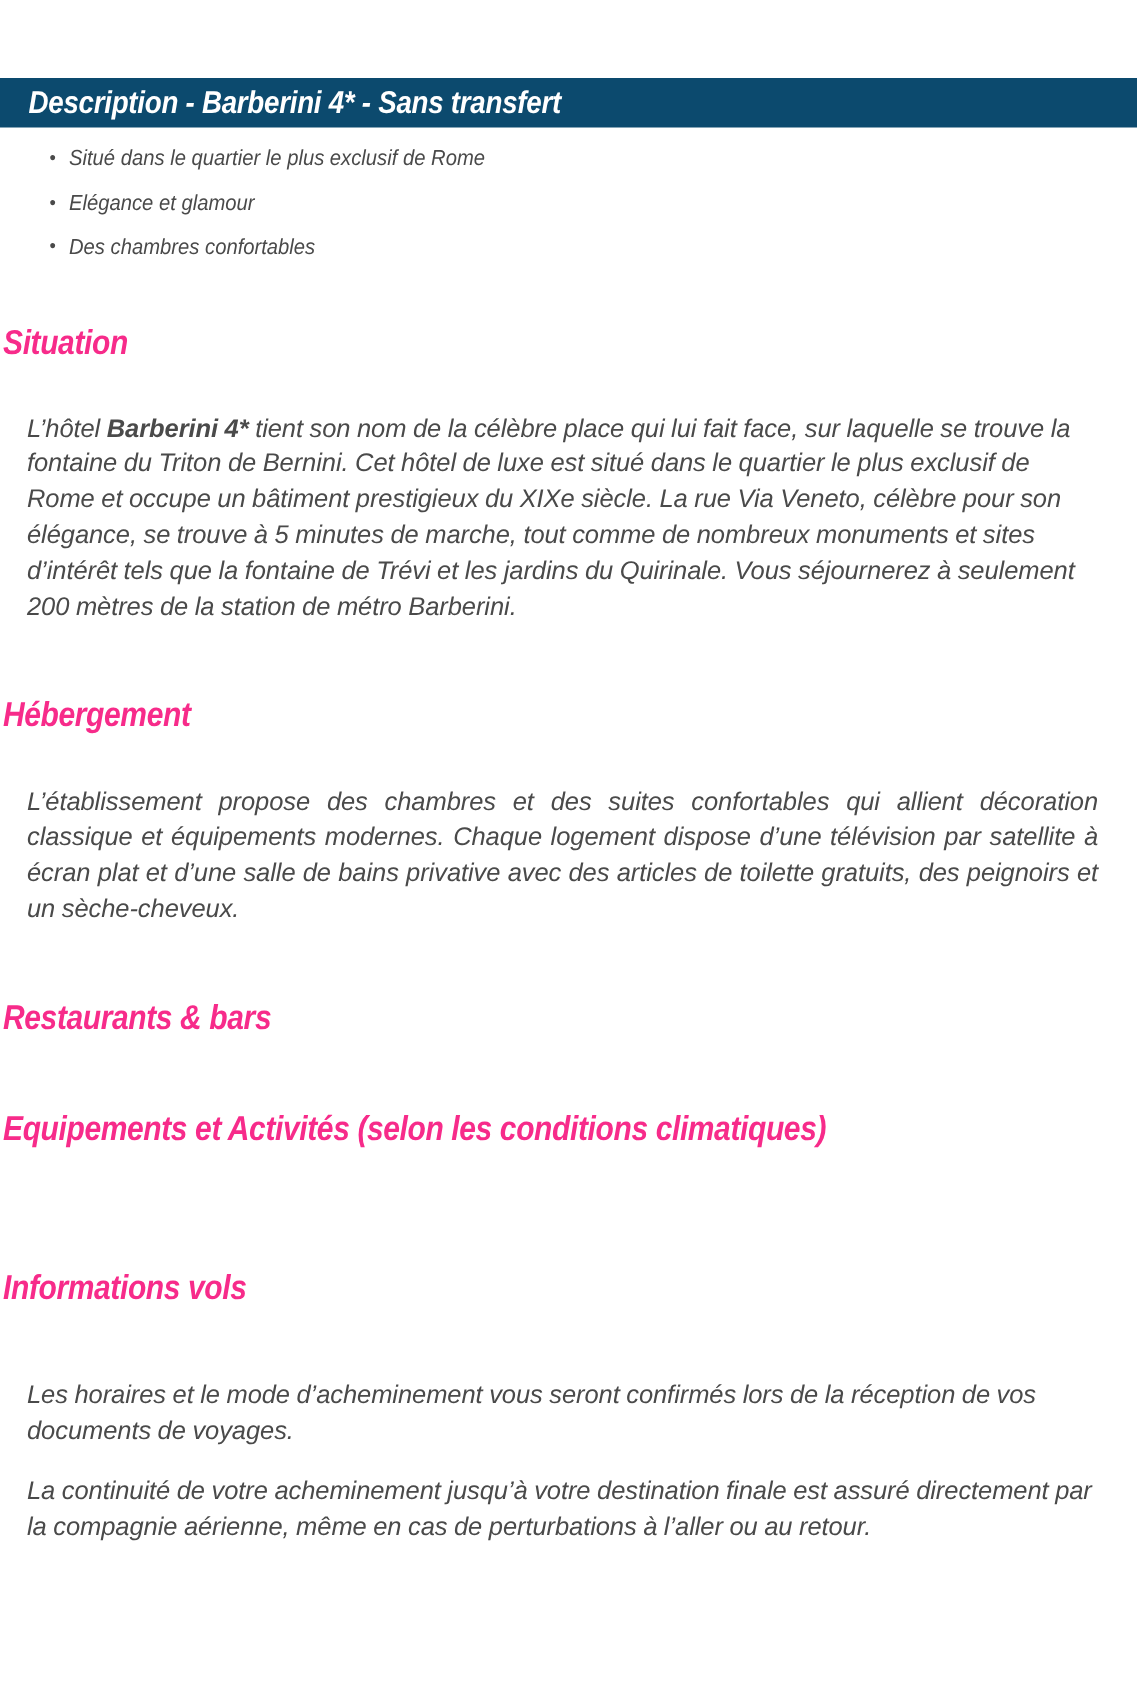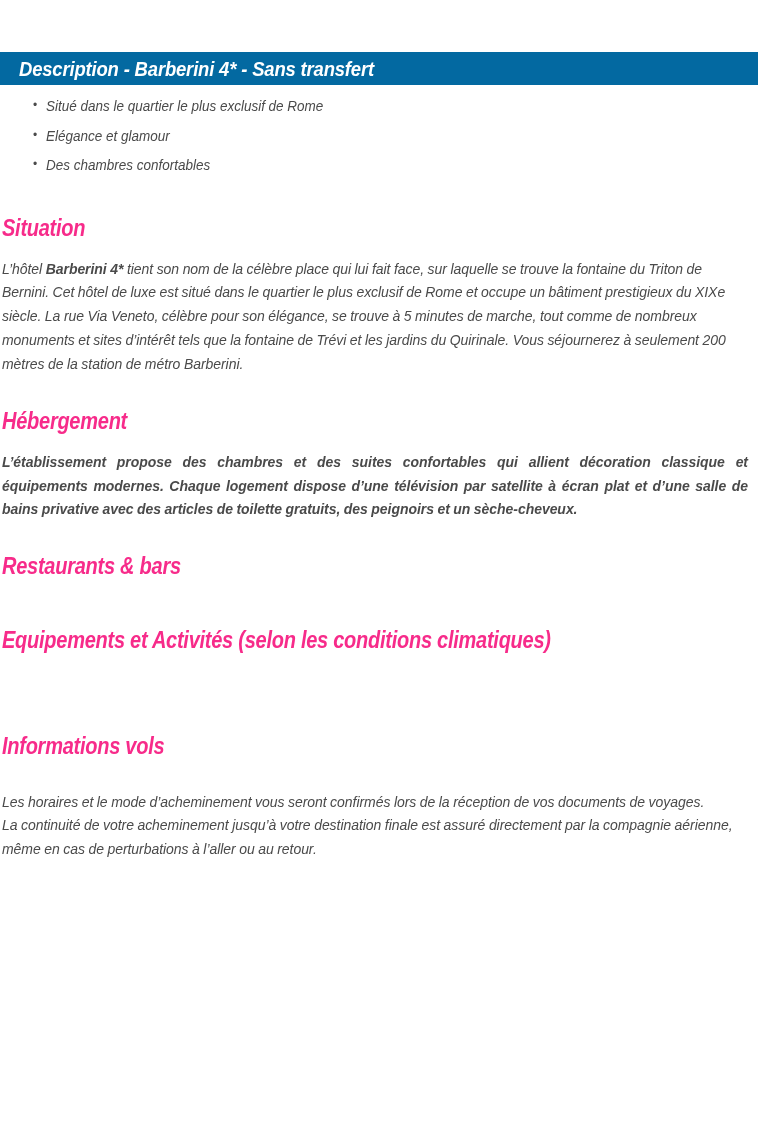--- a/index.html
+++ b/index.html
@@ -23,21 +23,21 @@
 
   
   .top-gap {
     height: 52px;
   }
 
   
   .banner {
     width: 758px;
     height: 33px;
-    background: #0369a1;
+    background: #0c4a6e;
     display: flex;
     align-items: center;
     box-sizing: border-box;
     padding-left: 19px;
   }
   .banner-title {
     color: #ffffff;
     font-family: "Liberation Sans", "DejaVu Sans", sans-serif;
     font-size: 21px;
     font-weight: 700;
@@ -96,31 +96,30 @@
     padding: 0;
     line-height: 1.05;
     letter-spacing: -0.3px;
     transform: scaleX(0.87);
     transform-origin: left center;
     white-space: nowrap;
   }
 
   p.body-text {
     color: #4a4a4a;
-    font-size: 14px;
+    font-size: 17px;
     font-style: italic;
     line-height: 23.8px;
-    margin: 0;
+    margin: 16px;
     padding: 0;
     letter-spacing: -0.05px;
     word-spacing: -0.3px;
   }
   p.body-text.justify {
     text-align: justify;
-    font-weight: bold;
   }
   p.body-text b {
     font-weight: 700;
     font-style: italic;
   }
 
   
   .gap-sit-head  { height: 28px; }
   .gap-head-body { height: 18px; }
   .gap-body-head { height: 32px; }

